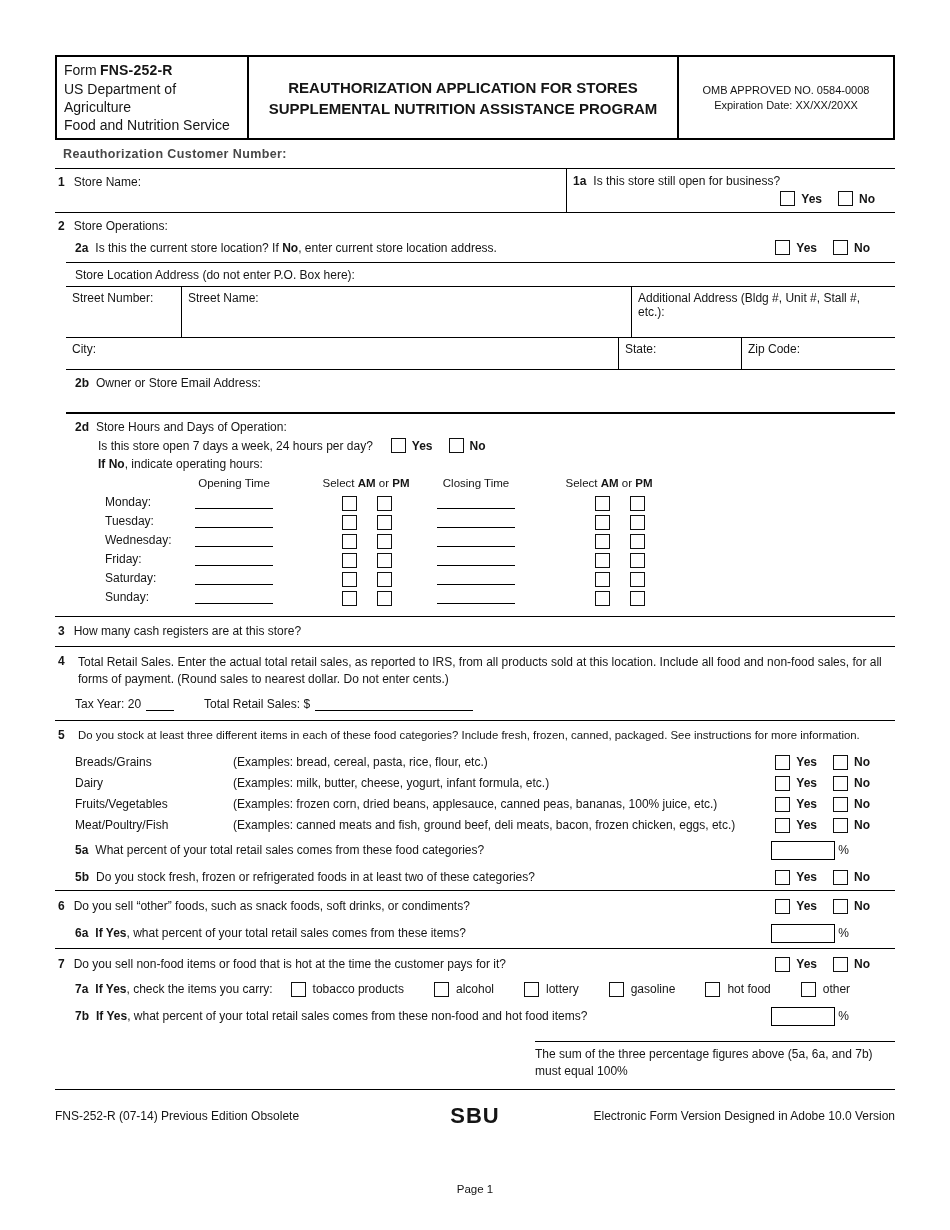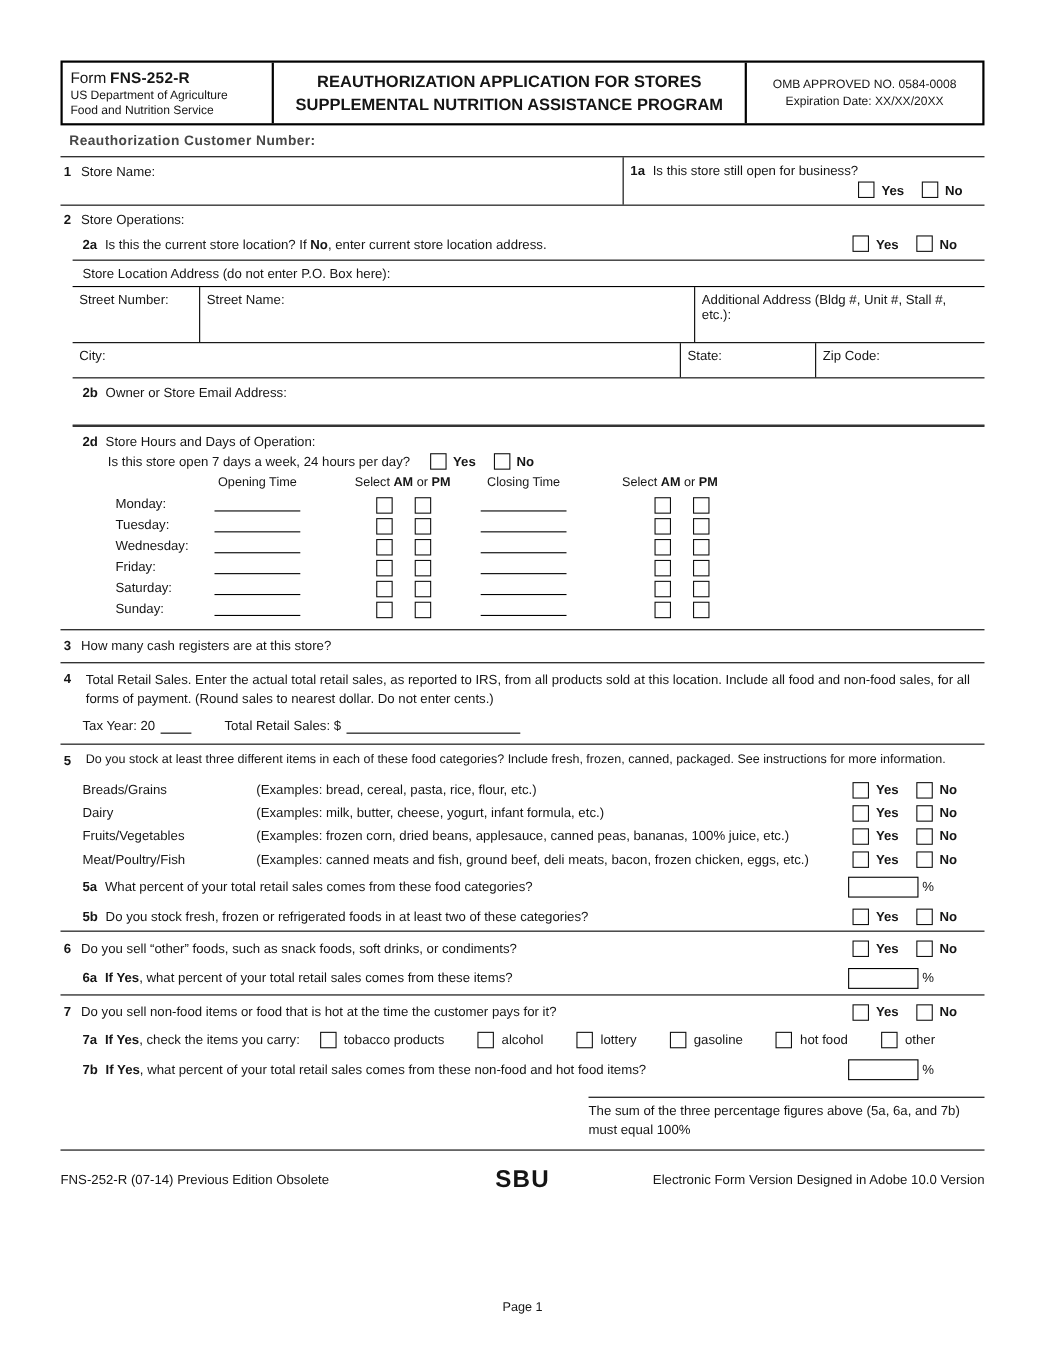--- a/index.html
+++ b/index.html
@@ -5,21 +5,21 @@
   html,body{margin:0;padding:0;background:#fff}
   .page{position:relative;width:950px;height:1230px;background:#fff;overflow:hidden;
         font-family:"Liberation Sans","DejaVu Sans",sans-serif;font-size:12px;color:#151515}
   .form-area{position:absolute;left:55px;top:55px;width:840px}
 
   
   .header{display:flex;border:2px solid #000}
   .h-left{width:176px;border-right:2px solid #000;padding:4px 7px;line-height:1.3}
   .form-word{font-size:14px}
   .form-num{font-size:14px;font-weight:bold;letter-spacing:.2px}
-  .agency{font-size:11px}
+  .agency{font-size:14px}
   .h-mid{flex:1;border-right:2px solid #000;display:flex;flex-direction:column;justify-content:center;
          text-align:center;font-weight:bold;font-size:15px;line-height:1.4;padding:4px 2px}
   .h-right{width:206px;display:flex;flex-direction:column;justify-content:center;text-align:center;
            font-size:11px;line-height:1.35;padding:4px}
 
   .reauth{font-weight:bold;color:#474747;font-size:12.5px;letter-spacing:.4px;padding:7px 2px 5px 8px}
 
   .rule{border-top:1.3px solid #000;height:0}
   .rule.ind{margin-left:11px}
   .thin{border-top-width:1px}
@@ -210,20 +210,24 @@
     <span>Is this store open 7 days a week, 24 hours per day?</span>
     <span class="cbq">
       <span class="cb"></span>
           <span class="b">Yes</span>
       <span class="gap"></span>
       <span class="cb"></span>
           <span class="b">No</span>
     </span>
   </div>
 
+  <div class="q2d-line">
+    <span class="b">If No</span>
+        <span>, indicate operating hours:</span>
+  </div>
 
   <div class="hours">
     <div class="h-head">
       <span class="hh hh-open">Opening Time</span>
       <span class="hh hh-sel1"><span>Select</span>
         <span class="b">AM</span>
         <span>or</span>
         <span class="b">PM</span></span>
       <span class="hh hh-close">Closing Time</span>
       <span class="hh hh-sel2"><span>Select</span>

